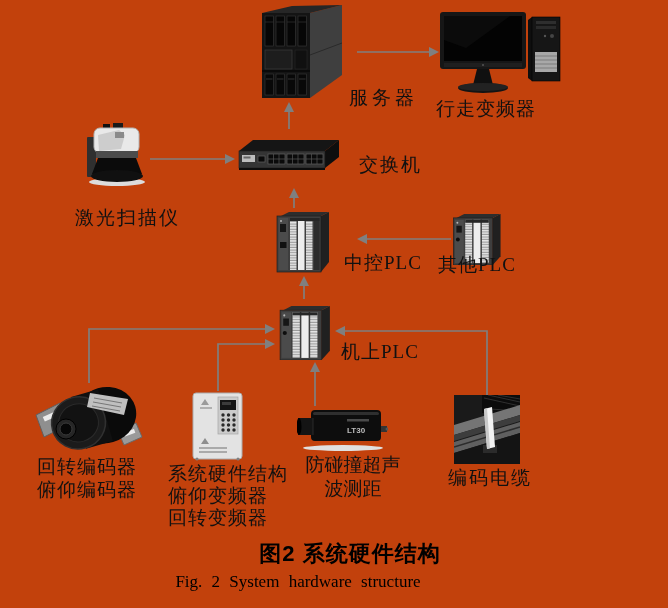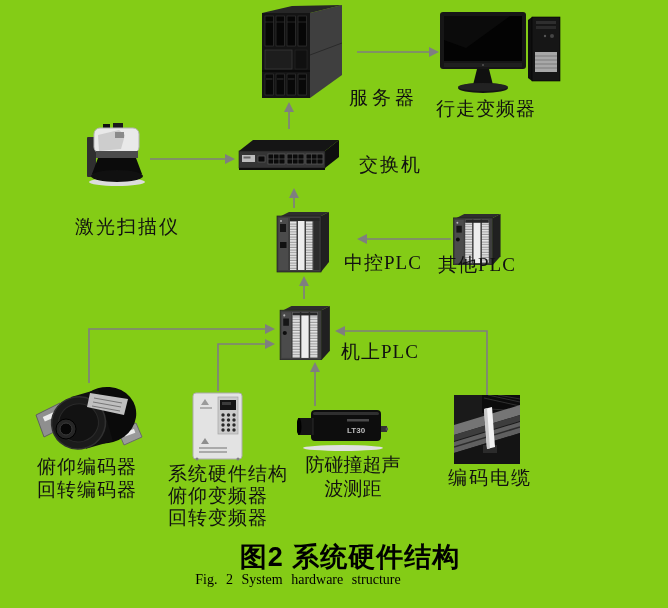--- a/index.html
+++ b/index.html
@@ -1,27 +1,27 @@
 <!DOCTYPE html>
 <html><head>
 <meta charset="utf-8">
 <style>
   * { margin:0; padding:0; box-sizing:border-box; }
   html,body { background:#ffffff; }
   body { font-family:"Liberation Serif","DejaVu Serif",serif; }
-  .canvas { position:relative; width:668px; height:608px; background:#84cc16; overflow:hidden; }
+  .canvas { position:relative; width:668px; height:608px; background:#c2410c; overflow:hidden; }
   .overlay { position:absolute; left:0; top:0; }
   .node { position:absolute;text-decoration:underline; }
   .node svg { display:block; width:100%; height:100%; }
   .lbl { position:absolute; font-size:19px; color:#111; white-space:nowrap; }
   .lbl-lines { position:absolute; font-size:19px; color:#111; line-height:23px; white-space:nowrap; }
   .center { text-align:center; }
   .cap-zh { position:absolute; transform:translateX(-50%); font-family:"Liberation Sans","DejaVu Sans",sans-serif;
-            font-weight:700; font-size:27px; letter-spacing:1px; color:#000; white-space:nowrap; }
-  .cap-en { position:absolute; transform:translateX(-50%); font-size:14px; color:#000; white-space:nowrap; word-spacing:5px; }
+            font-weight:700; font-size:22px; letter-spacing:1px; color:#000; white-space:nowrap; }
+  .cap-en { position:absolute; transform:translateX(-50%); font-size:17px; color:#000; white-space:nowrap; word-spacing:5px; }
 </style>
 </head>
 <body>
 
 <div class="canvas">
 
   <svg width="0" height="0" style="position:absolute" aria-hidden="true">
     <defs>
       <marker id="arr" viewBox="0 0 10 10" refX="7" refY="5" markerWidth="6" markerHeight="6" orient="auto-start-reverse">
         <path d="M0,0 L10,5 L0,10 Z" fill="#7f7f7f"></path>
@@ -119,21 +119,21 @@
       <rect x="18" y="1" width="7" height="6" fill="#101010"></rect>
       <rect x="28" y="0" width="10" height="7" fill="#1a1a1a"></rect>
       <rect x="9" y="5" width="45" height="25" rx="6" fill="#e9e9e9" stroke="#b5b5b5" stroke-width="1"></rect>
       <polygon points="13,12 34,7 40,12 36,26 14,28" fill="#cdcdcd"></polygon>
       <rect x="30" y="9" width="9" height="6" fill="#8a8a8a"></rect>
       <rect x="11" y="28" width="42" height="7" fill="#4c4c4c"></rect>
       <polygon points="13,35 51,35 57,51 7,51" fill="#0b0b0b"></polygon>
       <ellipse cx="32" cy="53" rx="26" ry="6" fill="#101010"></ellipse>
     </svg>
   </div>
-  <div class="lbl" style="left:75px;top:214px;letter-spacing:2px">激光扫描仪</div>
+  <div class="lbl" style="left:75px;top:205px;letter-spacing:2px">激光扫描仪</div>
 
   <div class="node" style="left:237px;top:135px;width:102px;height:40px">
     <svg viewBox="0 0 102 40">
       <polygon points="2,16 16,5 102,5 88,16" fill="#151515"></polygon>
       <polygon points="88,16 102,5 102,22 88,33" fill="#0e0e0e"></polygon>
       <rect x="2" y="16" width="86" height="17" fill="#343434" stroke="#1c1c1c" stroke-width="0.6"></rect>
       <rect x="5" y="20" width="13" height="7" fill="#bdbdbd"></rect>
       <rect x="6.5" y="21.5" width="7" height="2" fill="#666"></rect>
       <rect x="21" y="21" width="7" height="6" fill="#0a0a0a" stroke="#5f5f5f" stroke-width="0.7"></rect>
       <g fill="#0a0a0a" stroke="#606060" stroke-width="0.7">
@@ -225,22 +225,22 @@
       <g stroke="#777" stroke-width="1">
         <line x1="62" y1="17" x2="90" y2="22"></line>
         <line x1="61" y1="21" x2="89" y2="26"></line>
         <line x1="60" y1="25" x2="88" y2="30"></line>
       </g>
       <circle cx="34" cy="48" r="10" fill="#262626" stroke="#000" stroke-width="1"></circle>
       <circle cx="34" cy="48" r="6" fill="#070707" stroke="#3a3a3a" stroke-width="1"></circle>
     </svg>
   </div>
   <div class="lbl-lines" style="left:37px;top:455px;letter-spacing:1px">
+    <div>回转编码器</div>
     <div>俯仰编码器</div>
-    <div>回转编码器</div>
   </div>
 
   <div class="node" style="left:191px;top:392px;width:53px;height:71px">
     <svg viewBox="0 0 53 71">
       <rect x="2" y="1" width="49" height="66" rx="3" fill="#e3e3e3" stroke="#adadad" stroke-width="1"></rect>
       <polygon points="14,7 18,13 10,13" fill="#9b9b9b"></polygon>
       <rect x="9" y="15" width="12" height="2" fill="#b0b0b0"></rect>
       <rect x="27" y="5" width="20" height="37" fill="#cbcbcb" stroke="#a5a5a5" stroke-width="0.7"></rect>
       <rect x="29" y="8" width="16" height="10" fill="#151515"></rect>
       <rect x="31" y="10" width="9" height="3" fill="#3c3c3c"></rect>

